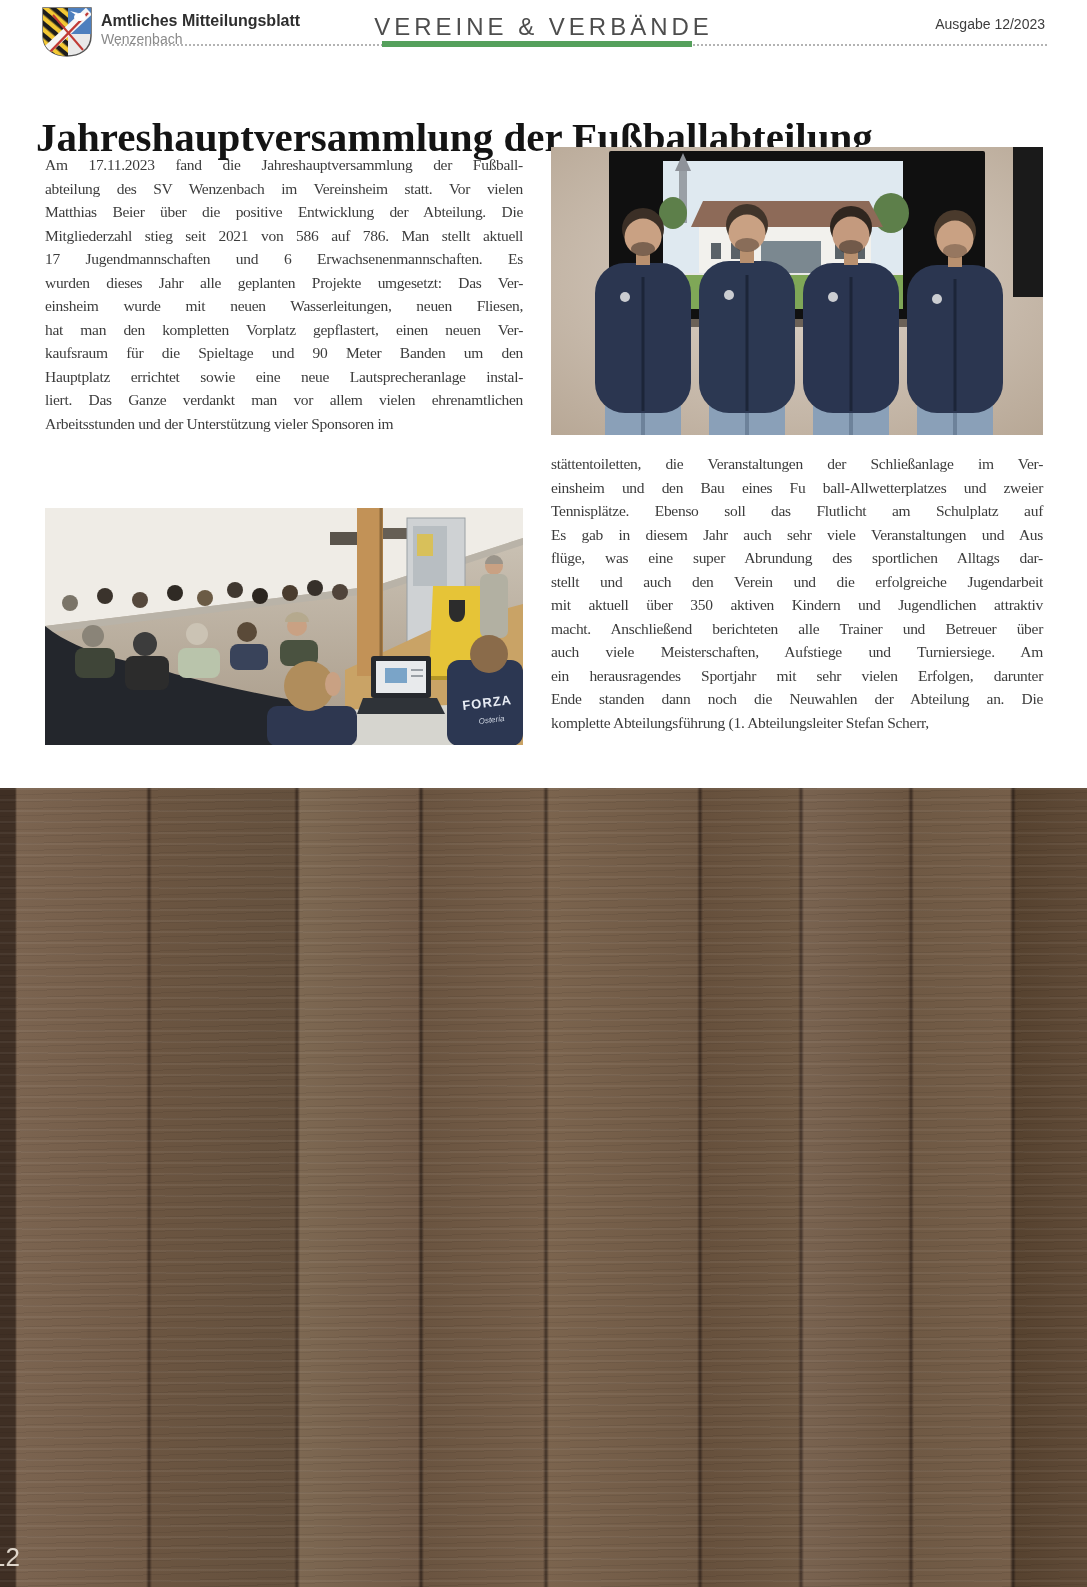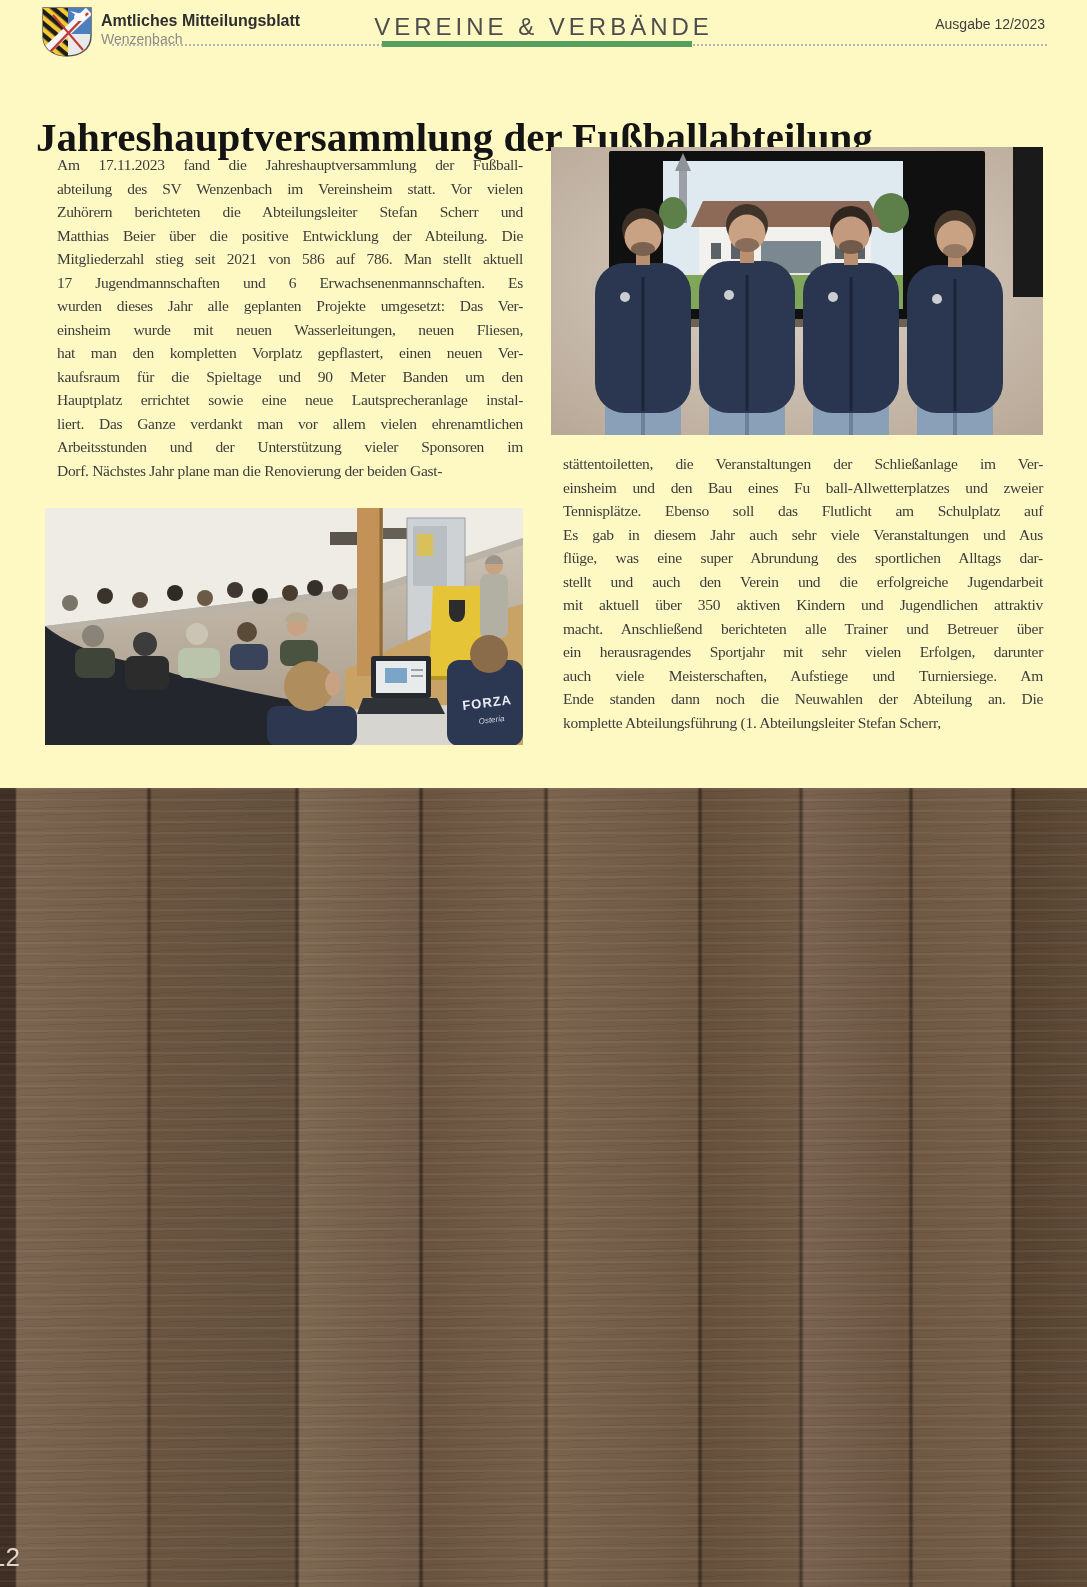--- a/index.html
+++ b/index.html
@@ -1,37 +1,37 @@
 <!DOCTYPE html>
 <html><head>
 <meta charset="utf-8">
 <style>
   html,body{margin:0;padding:0;background:#e9e9e9;}
-  #page{position:relative;width:1087px;height:1587px;background:#fef9c3;overflow:hidden;
+  #page{position:relative;width:1087px;height:1587px;background:#ffffff;overflow:hidden;
         font-family:"Liberation Sans",sans-serif;}
 
   
   .masthead-title{position:absolute;left:101px;top:12px;font-size:16px;font-weight:bold;color:#2e2e2e;}
   .masthead-sub{position:absolute;left:101px;top:31px;font-size:14px;color:#8a8a8a;}
   .section-title{position:absolute;left:0;top:13px;width:100%;text-align:center;
                  font-size:24px;letter-spacing:4px;color:#4d4d4d;}
   .issue{position:absolute;right:42px;top:16px;font-size:14px;color:#3d3d3d;}
   .dotted-rule{position:absolute;left:112px;top:44px;width:935px;border-top:2px dotted #b3b3b3;}
   .green-bar{position:absolute;left:382px;top:41px;width:310px;height:6px;background:#55a05c;}
   .logo-box{position:absolute;left:40px;top:6px;width:54px;height:52px;}
 
   
   .headline{position:absolute;left:36px;top:86px;width:990px;
             font-family:"Liberation Serif",serif;font-weight:bold;font-size:41px;
             letter-spacing:0;color:#141414;white-space:nowrap;}
   .col{position:absolute;font-family:"Liberation Serif",serif;font-size:15.5px;
        line-height:23.5px;color:#3c3c3c;letter-spacing:-0.3px;}
   .col-left{left:45px;top:153px;width:478px;}
   .col-right{left:551px;top:452px;width:492px;}
-  .body-line{text-align:justify;text-align-last:justify;white-space:normal;margin-left:12px;}
+  .body-line{text-align:justify;text-align-last:justify;white-space:normal;}
   .col .body-line:last-child{text-align-last:left;}
 
   .photo{position:absolute;overflow:hidden;}
   .photo-group{left:551px;top:147px;width:492px;height:288px;}
   .photo-meeting{left:45px;top:508px;width:478px;height:237px;}
 
   
   .wood{position:absolute;left:0;top:788px;width:1087px;height:799px;
     background:
       repeating-linear-gradient(180deg, rgba(255,255,255,0.05) 0 2px, rgba(0,0,0,0) 2px 11px),
@@ -82,45 +82,43 @@
   <div class="section-title">VEREINE &amp; VERBÄNDE</div>
   <div class="issue">Ausgabe 12/2023</div>
   <div class="dotted-rule"></div>
   <div class="green-bar"></div>
 
   <h1 class="headline">Jahreshauptversammlung der Fußballabteilung</h1>
 
   <div class="col col-left">
       <div class="body-line">Am 17.11.2023 fand die Jahreshauptversammlung der Fußball-</div>
       <div class="body-line">abteilung des SV Wenzenbach im Vereinsheim statt. Vor vielen</div>
-      <div class="body-line">Zuhörern berichteten die Abteilungsleiter Stefan Scherr und</div>
       <div class="body-line">Matthias Beier über die positive Entwicklung der Abteilung. Die</div>
       <div class="body-line">Mitgliederzahl stieg seit 2021 von 586 auf 786. Man stellt aktuell</div>
       <div class="body-line">17 Jugendmannschaften und 6 Erwachsenenmannschaften. Es</div>
       <div class="body-line">wurden dieses Jahr alle geplanten Projekte umgesetzt: Das Ver-</div>
       <div class="body-line">einsheim wurde mit neuen Wasserleitungen, neuen Fliesen,</div>
       <div class="body-line">hat man den kompletten Vorplatz gepflastert, einen neuen Ver-</div>
       <div class="body-line">kaufsraum für die Spieltage und 90 Meter Banden um den</div>
       <div class="body-line">Hauptplatz errichtet sowie eine neue Lautsprecheranlage instal-</div>
       <div class="body-line">liert. Das Ganze verdankt man vor allem vielen ehrenamtlichen</div>
       <div class="body-line">Arbeitsstunden und der Unterstützung vieler Sponsoren im</div>
-      <div class="body-line">Dorf. Nächstes Jahr plane man die Renovierung der beiden Gast-</div>
     </div>
 
   <div class="col col-right">
       <div class="body-line">stättentoiletten, die Veranstaltungen der Schließanlage im Ver-</div>
       <div class="body-line">einsheim und den Bau eines Fu ball-Allwetterplatzes und zweier</div>
       <div class="body-line">Tennisplätze. Ebenso soll das Flutlicht am Schulplatz auf</div>
       <div class="body-line">Es gab in diesem Jahr auch sehr viele Veranstaltungen und Aus</div>
       <div class="body-line">flüge, was eine super Abrundung des sportlichen Alltags dar-</div>
       <div class="body-line">stellt und auch den Verein und die erfolgreiche Jugendarbeit</div>
       <div class="body-line">mit aktuell über 350 aktiven Kindern und Jugendlichen attraktiv</div>
       <div class="body-line">macht. Anschließend berichteten alle Trainer und Betreuer über</div>
+      <div class="body-line">auch viele Meisterschaften, Aufstiege und Turniersiege. Am</div>
       <div class="body-line">ein herausragendes Sportjahr mit sehr vielen Erfolgen, darunter</div>
-      <div class="body-line">auch viele Meisterschaften, Aufstiege und Turniersiege. Am</div>
       <div class="body-line">Ende standen dann noch die Neuwahlen der Abteilung an. Die</div>
       <div class="body-line">komplette Abteilungsführung (1. Abteilungsleiter Stefan Scherr,</div>
     </div>
 
   <div class="photo photo-group">
     <svg width="492" height="288" viewBox="0 0 492 288">
       <defs>
         <radialGradient id="wallg" cx="50%" cy="45%" r="75%">
           <stop offset="0%" stop-color="#ddd3c9"></stop>
             <stop offset="100%" stop-color="#b7a795"></stop>

